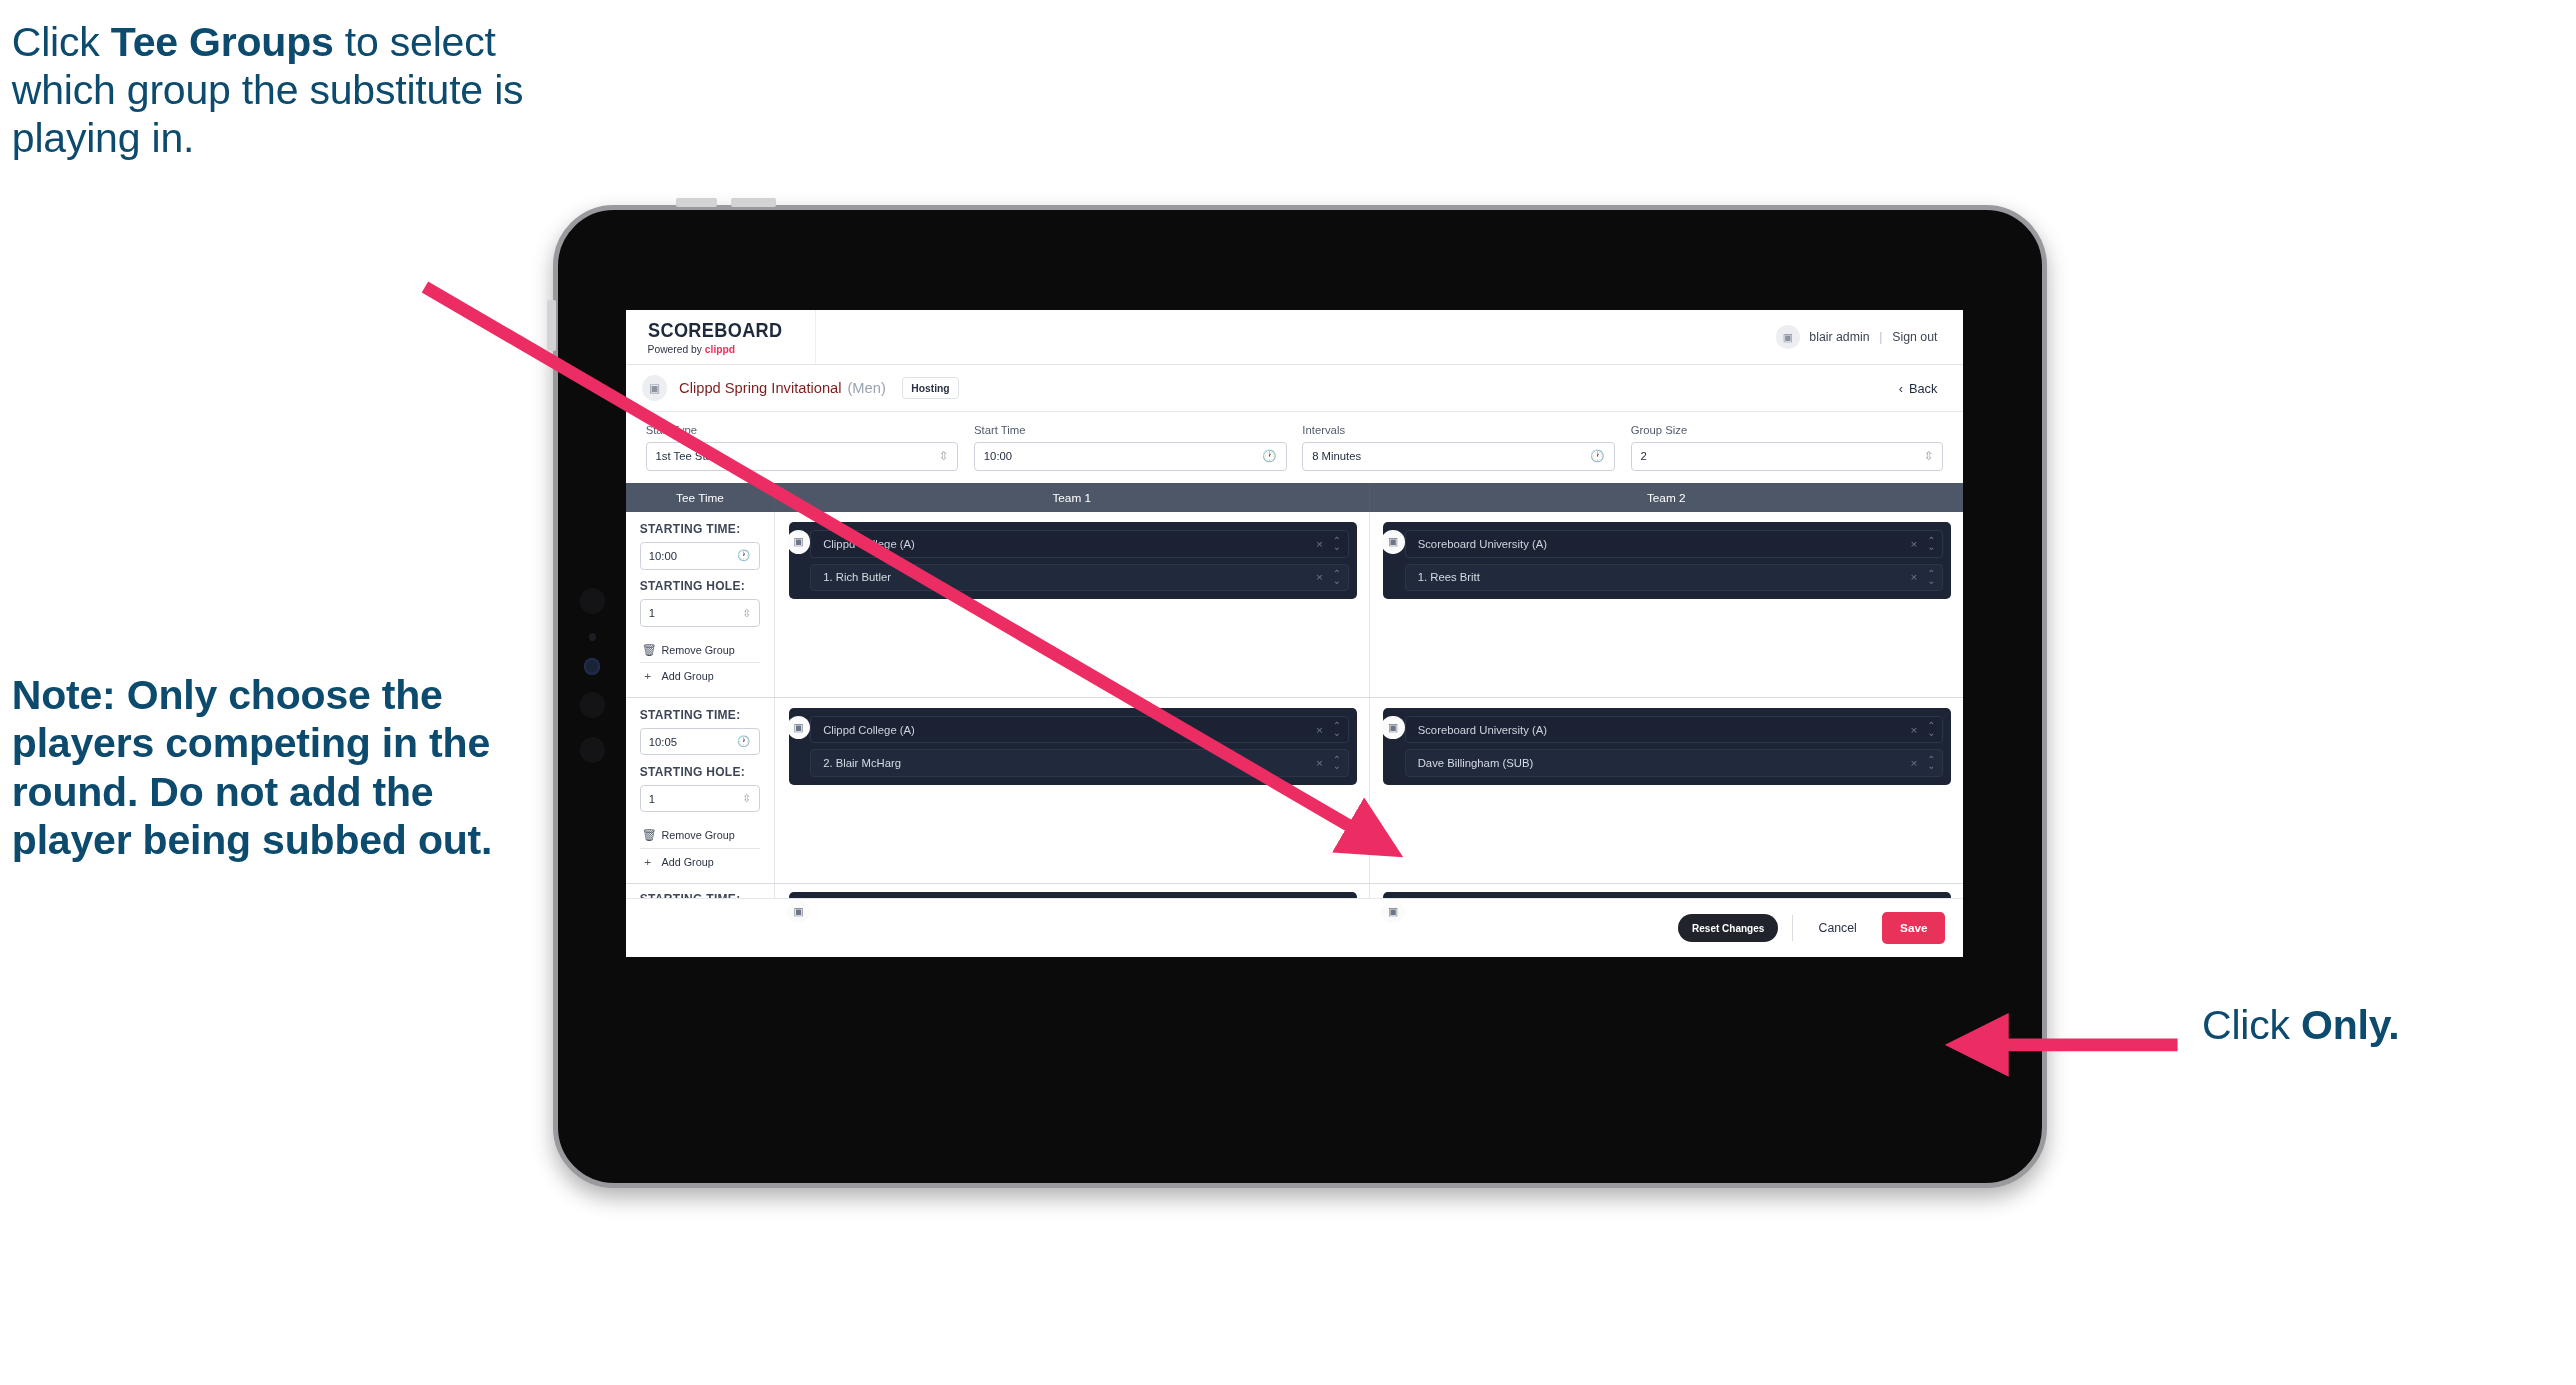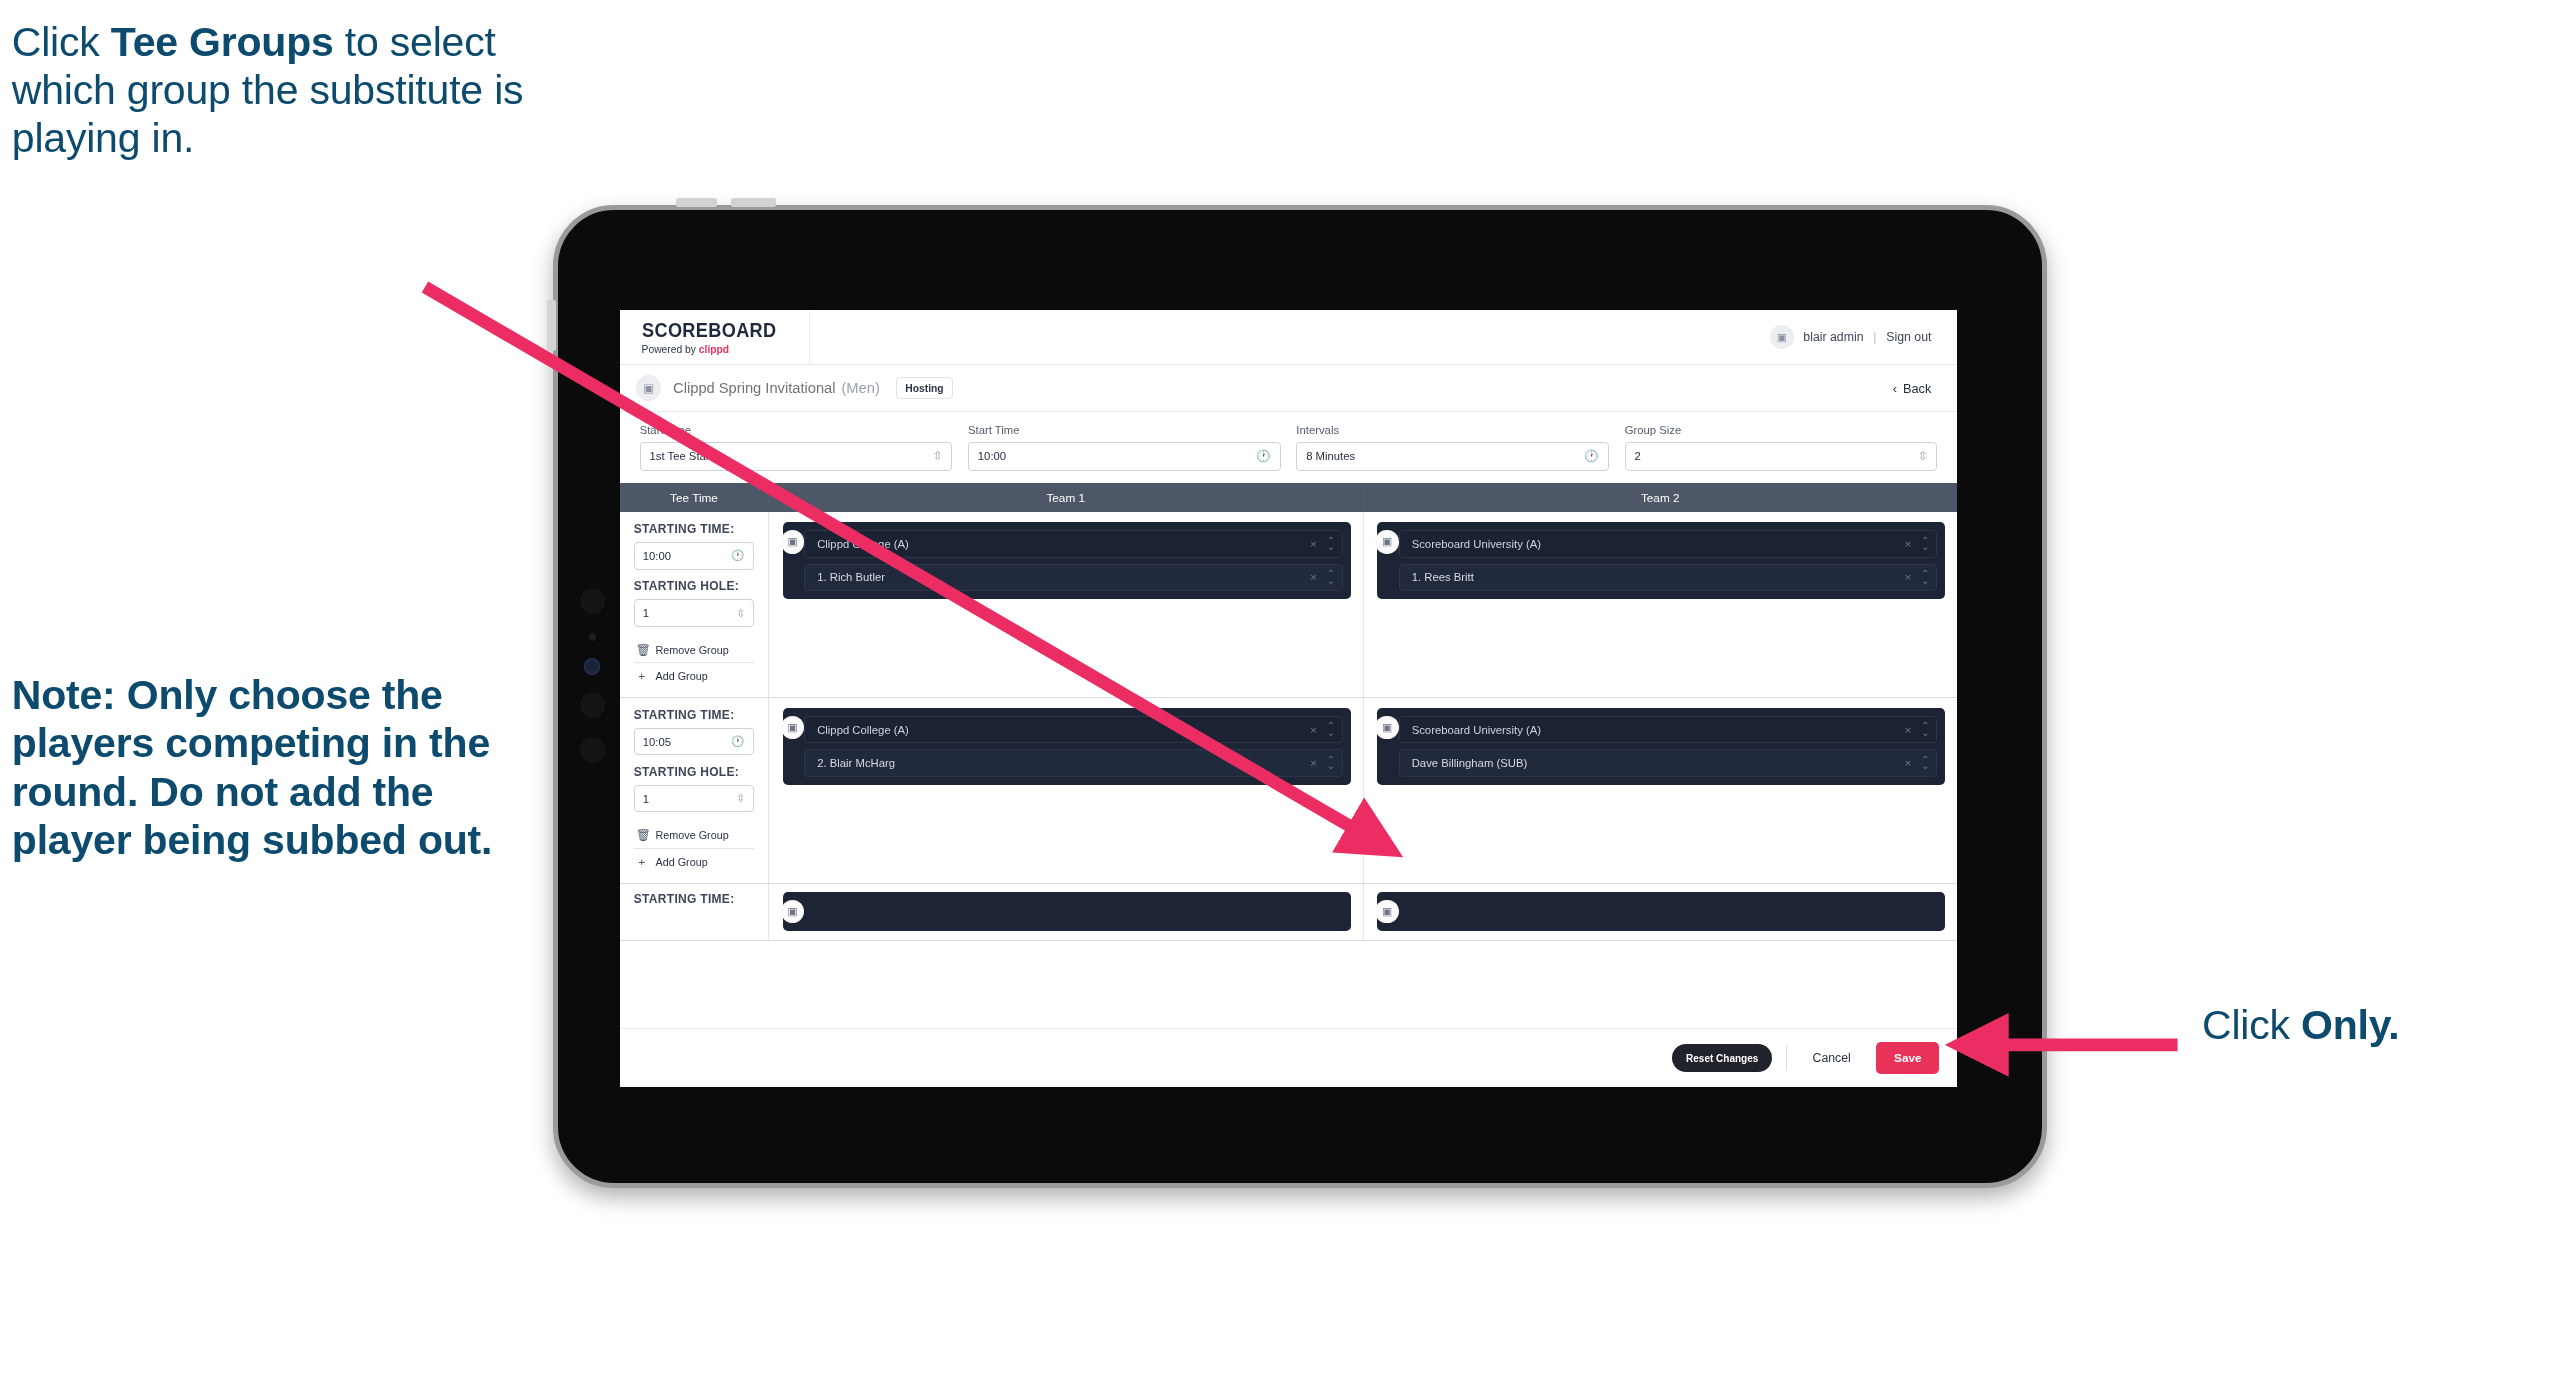--- a/index.html
+++ b/index.html
@@ -47,22 +47,22 @@
   .lens-1 { top: 378px; width: 25.6px; height: 25.6px; }
   .lens-2 { top: 423px; width: 7.9px;  height: 7.9px;  background:#1d1d22; left:30.5px; }
   .lens-3 { top: 448px; width: 16.7px; height: 16.7px; background:#1a2336; left:25.6px;
             box-shadow: inset 0 0 3.9px #2a4270; }
   .lens-4 { top: 482px; width: 25.6px; height: 25.6px; }
   .lens-5 { top: 527px; width: 25.6px; height: 25.6px; }
 
   
   .screen {
     position: absolute;
-    left: 62px; top: 100px;
-    width: 1337px; height: 777px;
+    left: 68px; top: 100px;
+    width: 1337px; height: 647px;
     background: #ffffff;
     overflow: hidden;
   }
 
   
   .topnav {
     display: flex; align-items: stretch;
     height: 55px; border-bottom: 1px solid #e3e4e8;
     background: #fff;
   }
@@ -104,21 +104,21 @@
   
   .subhead {
     display: flex; align-items: center; height: 47px;
     padding: 0 25.6px 0 15.7px; border-bottom: 1px solid #e6e8ec; background:#fff;
   }
   .tourn-avatar {
     width: 25.6px; height: 25.6px; border-radius: 50%; background: #eceef1;
     display: flex; align-items: center; justify-content: center;
     color: #8b93a2; font-size: 11.8px; margin-right: 11.8px;
   }
-  .tourn-name { font-size: 14.7px; color: #737373; }
+  .tourn-name { font-size: 14.7px; color: #7f1d1d; }
   .tourn-gender { font-size: 14.7px; color: #9aa2b0; margin-left: 5.9px; text-align: right; }
   .hosting-badge {
     margin-left: 15.7px; font-size: 10.3px; font-weight: 700; color: #2a3345;
     border: 1px solid #dfe2e7; border-radius: 3.9px; padding: 4.9px 8.8px; background:#fff;
   }
   .back-link {
     margin-left: auto; font-size: 12.8px; color: #1e2a3c;
     display: flex; align-items: center; gap: 5.9px; cursor: pointer;
   }
 

